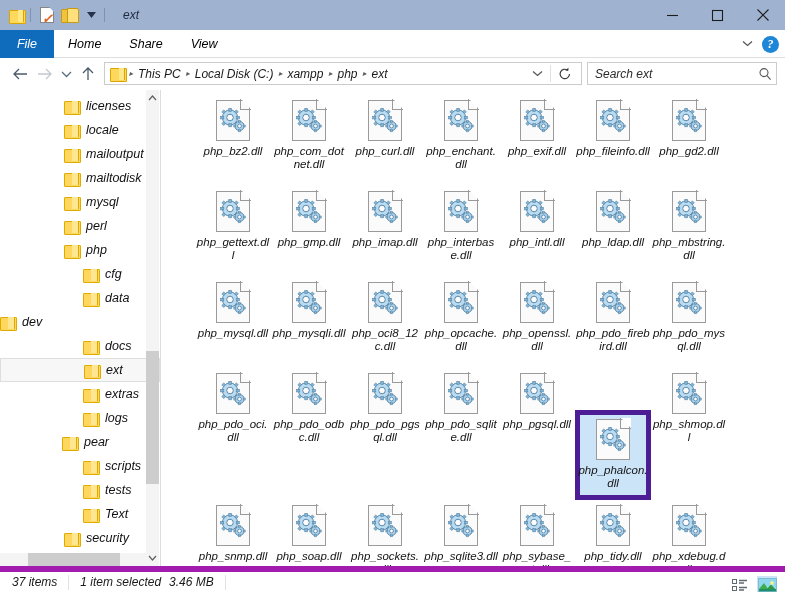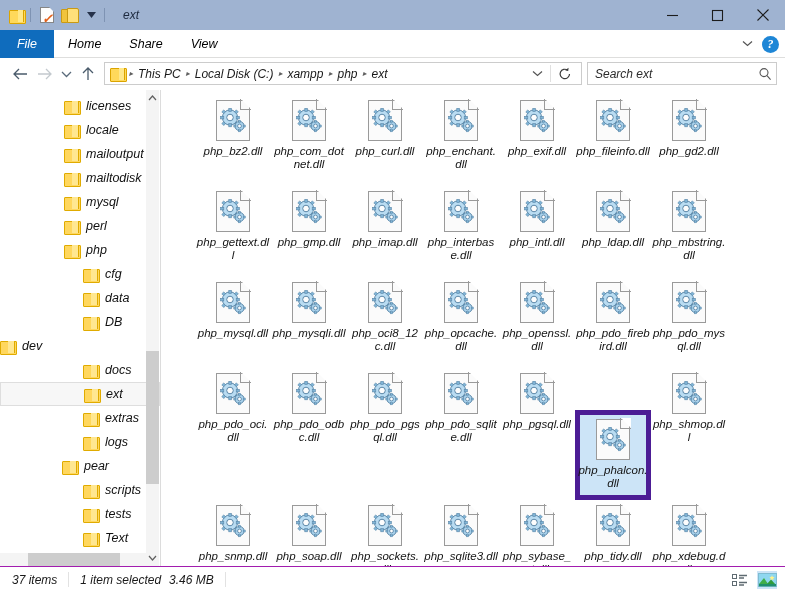--- a/index.html
+++ b/index.html
@@ -241,21 +241,21 @@
   .dllicon svg { position: absolute; left: 4px; top: 8px; }
   .fname {
     font-size: 11.5px; color: #141414; text-align: center;
     line-height: 13px; margin-top: 4px;
     width: 74px; word-break: break-all; overflow: hidden;
   }
 
   
   .statusbar {
     height: 26px; flex: 0 0 26px;
-    border-top: 1px solid #a21caf; background: #ffffff;
+    border-top: 6px solid #a21caf; background: #ffffff;
     display: flex; align-items: center; position: relative;
     padding-left: 12px;
   }
   .st-text { font-size: 12px; color: #1a1a1a; }
   .st-sep { width: 1px; height: 15px; background: #e2e2e2; margin: 0 11px; }
   .viewbtns {
     position: absolute; right: 8px; top: 0; height: 26px;
     display: flex; align-items: center; gap: 7px;
   }
   .vb { width: 20px; height: 18px; display: flex; align-items: center; justify-content: center; }
@@ -408,24 +408,20 @@
             <span class="tree-label">php</span>
           </div>
           <div class="tree-item" style="padding-left: 83px;">
             <span class="tfolder"></span>
             <span class="tree-label">cfg</span>
           </div>
           <div class="tree-item" style="padding-left: 83px;">
             <span class="tfolder"></span>
             <span class="tree-label">data</span>
           </div>
-          <div class="tree-item" style="padding-left: 83px;">
-            <span class="tfolder"></span>
-            <span class="tree-label">DB</span>
-          </div>
           <div class="tree-item" style="">
             <span class="tfolder"></span>
             <span class="tree-label">dev</span>
           </div>
           <div class="tree-item" style="padding-left: 83px;">
             <span class="tfolder"></span>
             <span class="tree-label">docs</span>
           </div>
           <div class="tree-item selected" style="padding-left: 83px;">
             <span class="tfolder"></span>

